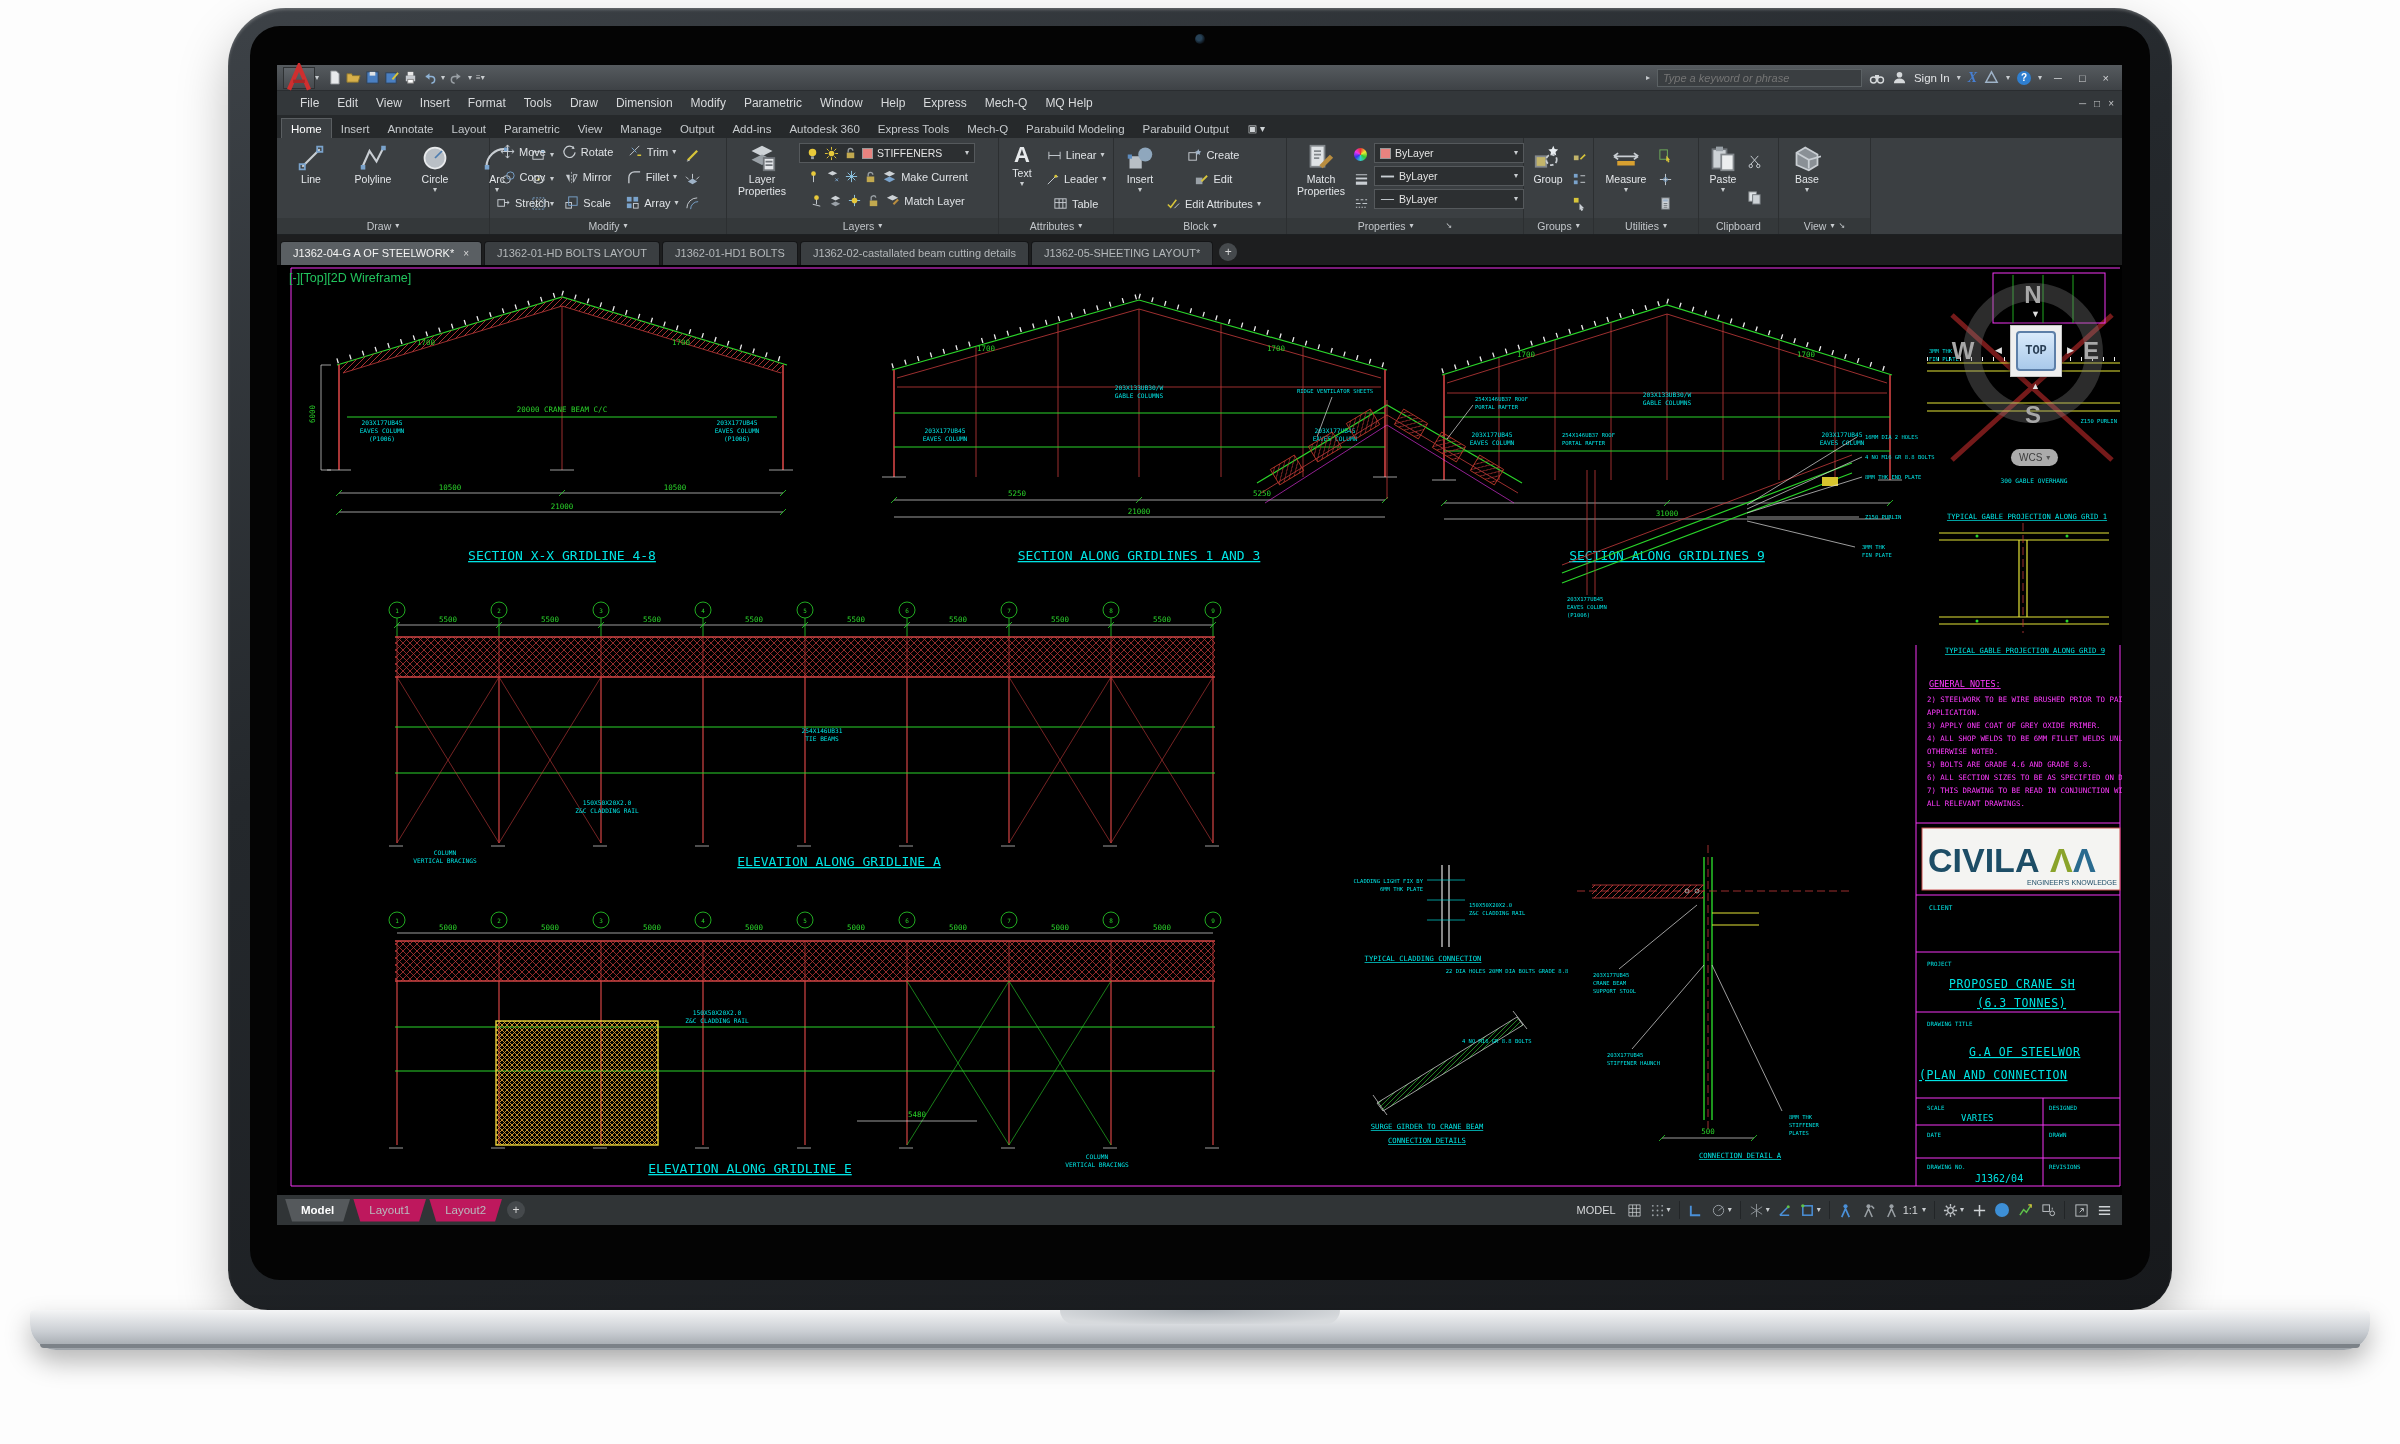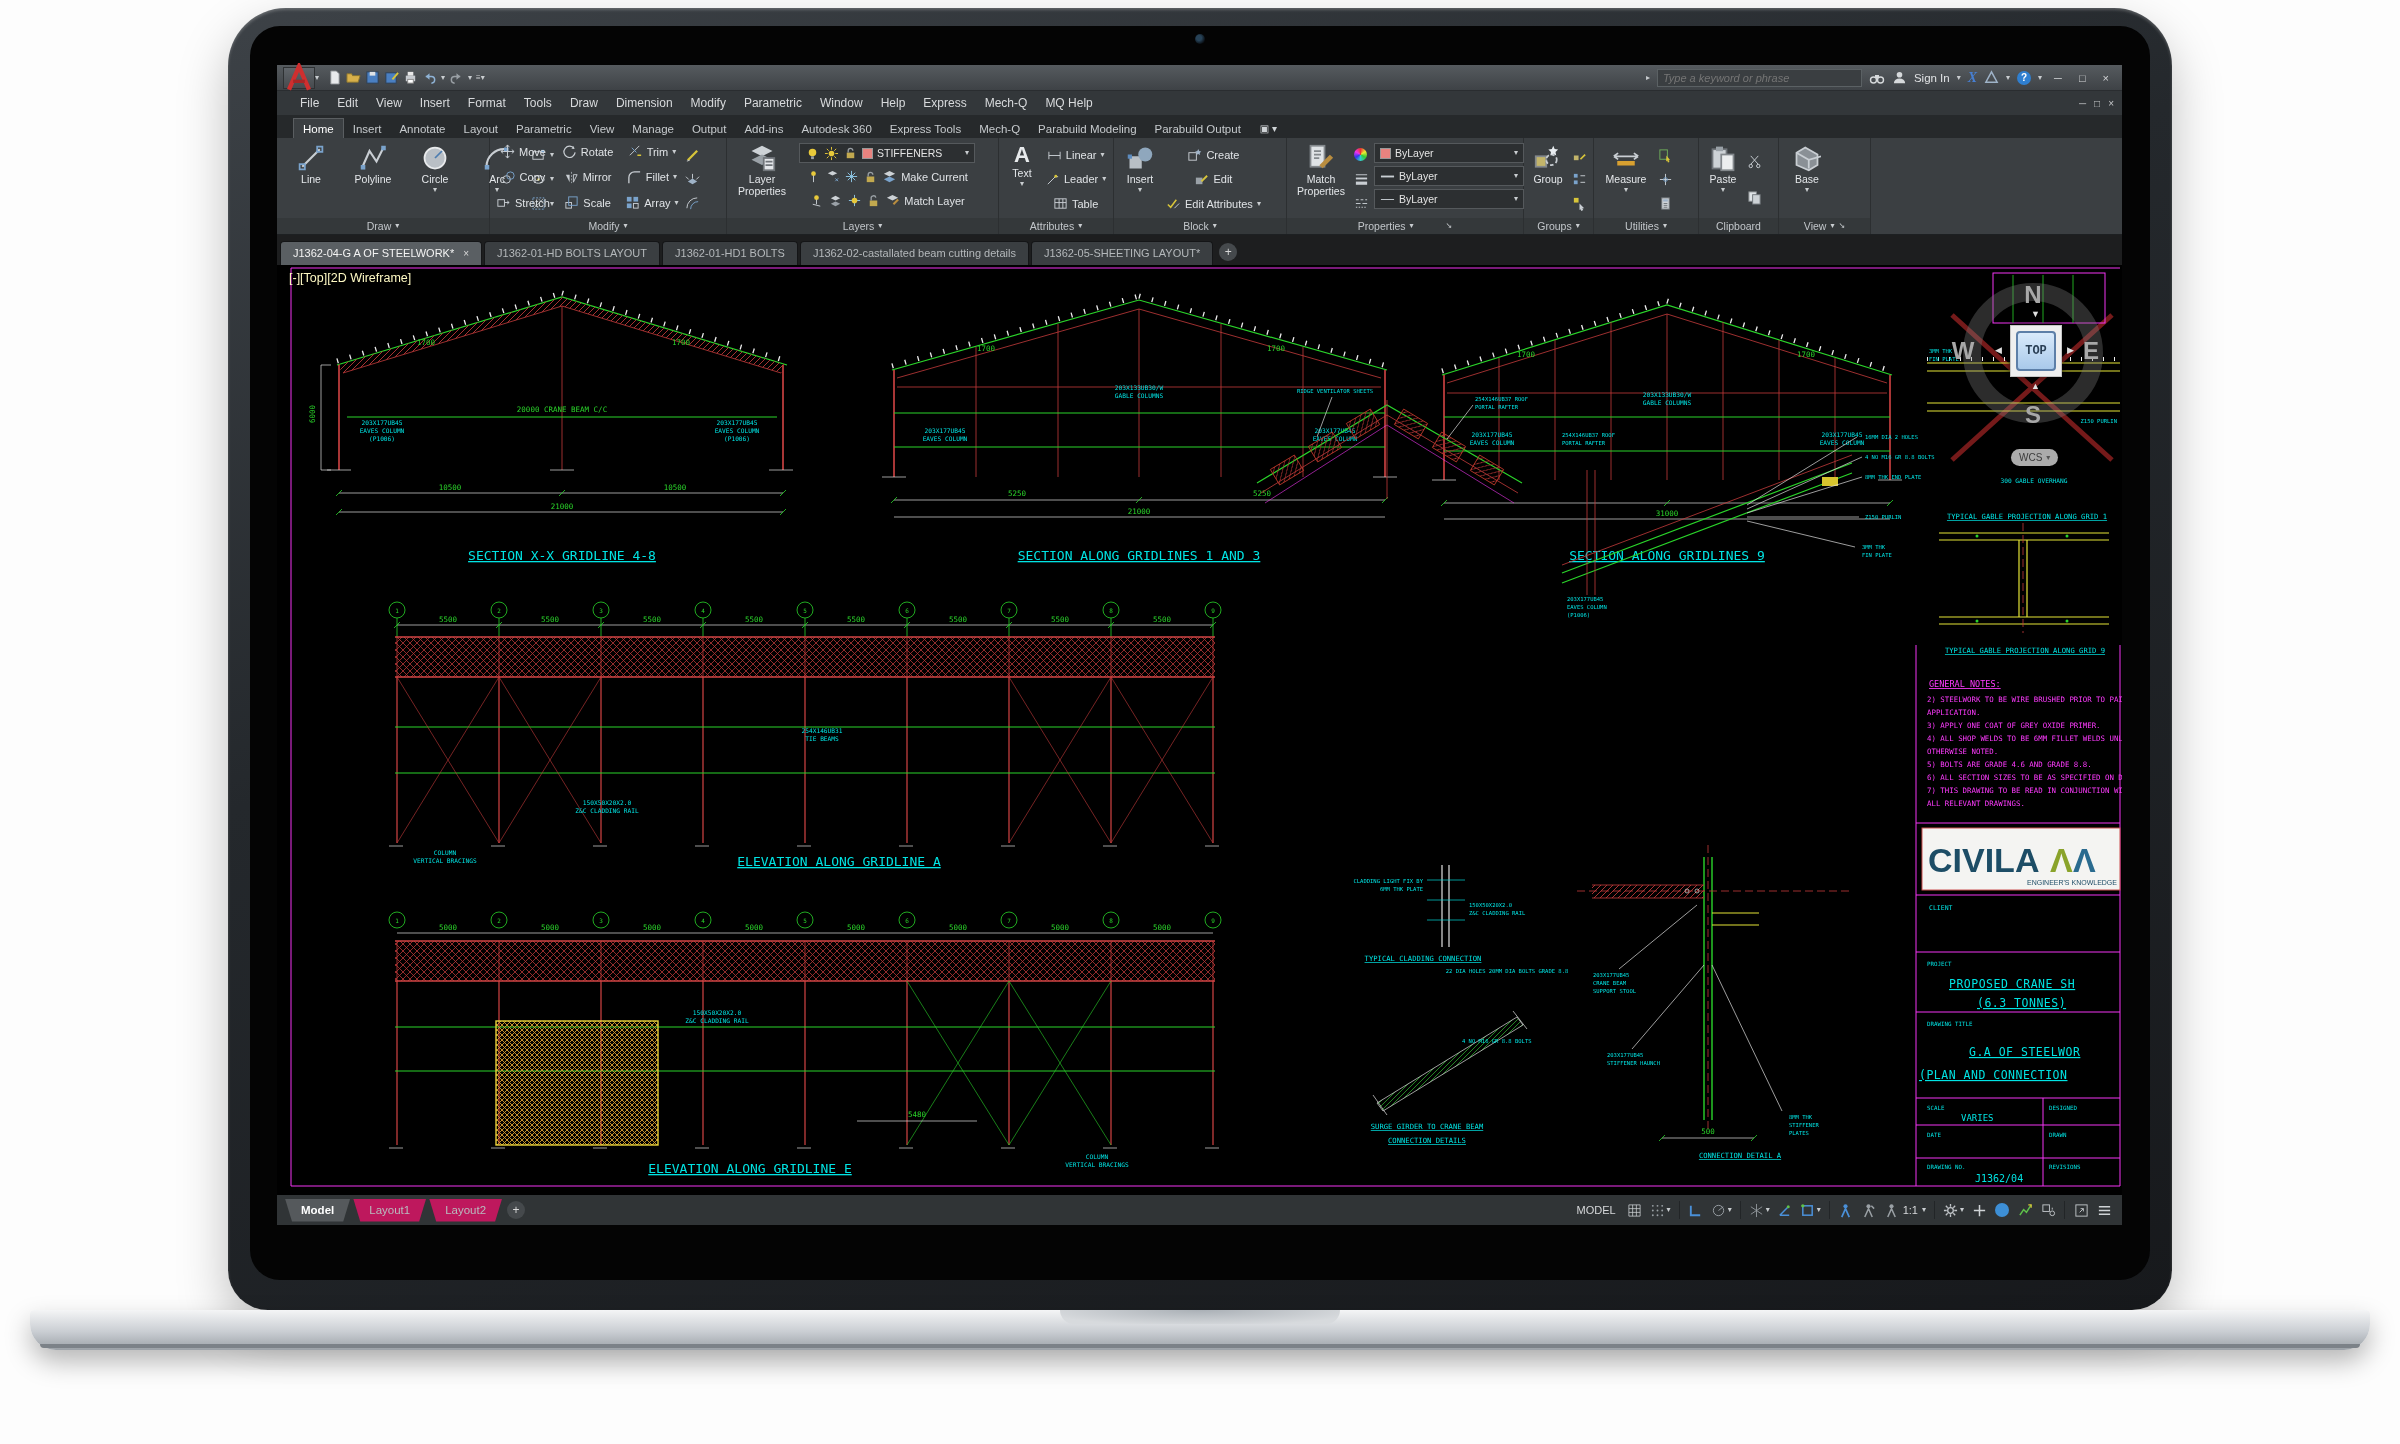--- a/index.html
+++ b/index.html
@@ -38,21 +38,21 @@
   .xchg { color:#477fd2; font-family:"Liberation Serif",serif; font-weight:bold; font-style:italic; font-size:14px; }
   .helpdot { width:14px; height:14px; border-radius:50%; background:#2f7fd0; color:#fff; font-size:10px; font-weight:bold; display:flex; align-items:center; justify-content:center; }
   .winbtn { color:#d2d4d6; font-size:11px; padding:0 5px; }
 
   
   .menubar { height:24px; background:#33373a; display:flex; align-items:center; padding-left:14px; color:#d8dadc; font-size:12px; }
   .mitem { padding:0 9px; }
   .winmini { margin-left:auto; display:flex; gap:8px; padding-right:8px; color:#c5c7c9; font-size:10px; }
 
   
-  .rtabs { display:flex; background:#26292b; height:23px; align-items:flex-end; padding-left:16px; color:#c6cacd; font-size:11.5px; }
+  .rtabs { display:flex; background:#26292b; height:23px; align-items:flex-end; padding-left:4px; color:#c6cacd; font-size:11.5px; }
   .rtab { padding:4px 9px 3px; }
   .rtab.active { background:#3b3f42; color:#fff; border:1px solid #5a5e61; border-bottom:none; }
   .rtab-extra { margin-left:10px; color:#cfd3d6; font-size:10px; padding-bottom:4px; }
 
   
   .ribbon { display:flex; background:#3b3f42; height:97px; border-bottom:1px solid #1d2022; }
   .panel { display:flex; flex-direction:column; border-right:1px solid #2c2f31; }
   .pbody { flex:1; display:flex; align-items:stretch; padding:3px 6px 0; gap:6px; }
   .plabel { height:16px; font-size:10.5px; color:#c2c6ca; background:#34383a; display:flex; align-items:center; justify-content:center; gap:4px; }
   .bigbtn { display:flex; flex-direction:column; align-items:center; justify-content:flex-start; width:58px; color:#e4e7ea; font-size:10.5px; text-align:center; gap:1px; padding-top:3px; line-height:1.15; }
@@ -71,21 +71,21 @@
   
   .ftabs { display:flex; background:#1d1e1f; height:30px; align-items:flex-end; padding-left:3px; gap:2px; }
   .ftab { background:#3a3e41; color:#b4b8bb; font-size:11px; padding:5px 12px 6px; border:1px solid #141517; border-bottom:none; border-radius:4px 4px 0 0; display:flex; gap:9px; align-items:center; white-space:nowrap; }
   .ftab.active { background:#5a5f63; color:#f3f3f3; }
   .ftab .x { color:#d8d8d8; font-size:10px; }
   .plusbtn { width:18px; height:18px; border-radius:50%; background:#45494c; color:#d8d8d8; font-size:12px; display:flex; align-items:center; justify-content:center; margin:0 0 4px 4px; }
 
   
   .canvas { position:relative; height:930px; background:#000; overflow:hidden; }
   svg.cad { position:absolute; inset:0; width:100%; height:100%; }
-  .vp-controls { position:absolute; left:12px; top:6px; color:#fef9c3; font-size:12.5px; }
+  .vp-controls { position:absolute; left:12px; top:6px; color:#22c55e; font-size:12.5px; }
 
   
   .cad text { font-family:"DejaVu Sans Mono", monospace; }
   .sg  { stroke:#2ad42a; stroke-width:1.2; fill:none; }
   .sgt { stroke:#2ad42a; stroke-width:.8; fill:none; }
   .sr  { stroke:#d24444; stroke-width:1.6; fill:none; }
   .srt { stroke:#c43b3b; stroke-width:.8; fill:none; }
   .sw  { stroke:#e0e0e0; stroke-width:.7; fill:none; }
   .sy  { stroke:#e3e336; stroke-width:1.2; fill:none; }
   .sc  { stroke:#00d8d8; stroke-width:.7; fill:none; }

